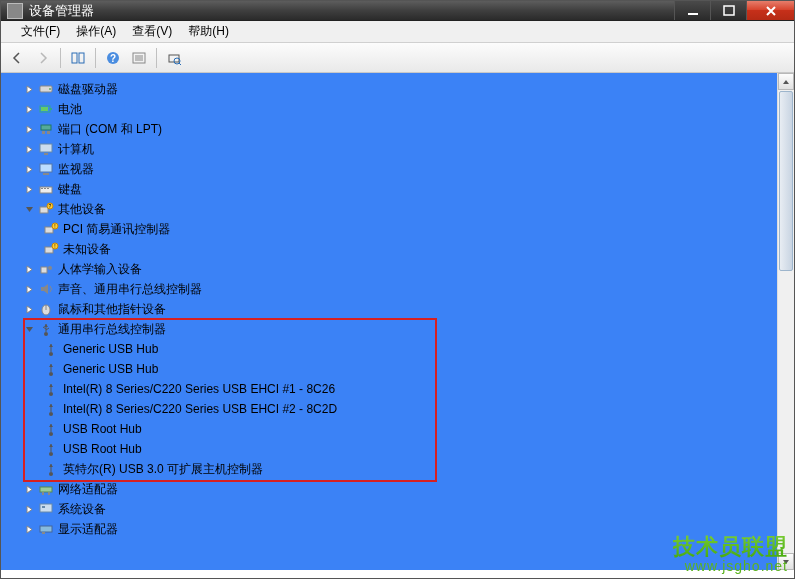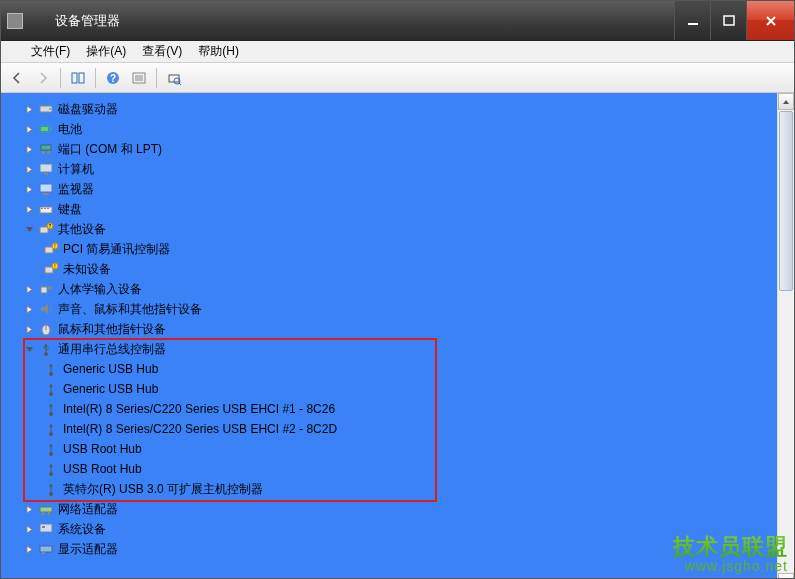--- a/index.html
+++ b/index.html
@@ -1,28 +1,28 @@
 <!DOCTYPE html>
 <html><head>
 <meta charset="utf-8">
 <style>
 * { box-sizing: border-box; margin: 0; padding: 0; }
 body { font-family: "Microsoft YaHei", "Segoe UI", Tahoma, sans-serif; font-size: 12px; background: #fff; width: 795px; height: 579px; border: 1px solid #555; overflow: hidden; position: relative; }
 
 
-.titlebar { height: 40px; background: linear-gradient(to bottom, #5d5d5d 0%, #3f3f3f 50%, #2a2a2a 100%); display: flex; align-items: center; color: #fff; border-bottom: 1px solid #222; gap: 26px; }
+.titlebar { height: 20px; background: linear-gradient(to bottom, #5d5d5d 0%, #3f3f3f 50%, #2a2a2a 100%); display: flex; align-items: center; color: #fff; border-bottom: 1px solid #222; }
 .titlebar .app-icon { width: 16px; height: 16px; margin: 0 6px; background: #888; border: 1px solid #bbb; }
 .titlebar .title { flex: 1; font-size: 13px; }
 .titlebar .win-btns { display: flex; height: 100%; }
 .titlebar .win-btn { width: 36px; display: flex; align-items: center; justify-content: center; border-left: 1px solid #555; background: linear-gradient(to bottom, #4a4a4a, #2a2a2a); }
 .titlebar .win-btn svg { width: 14px; height: 14px; }
 .titlebar .close { width: 48px; background: linear-gradient(to bottom, #e67d6b 0%, #d6412a 49%, #c6301a 50%, #b52a15 100%); }
 
 
-.menubar { height: 22px; background: #f0f0f0; border-bottom: 1px solid #d0d0d0; display: flex; align-items: flex-start; padding: 0 22px; }
+.menubar { height: 22px; background: #f0f0f0; border-bottom: 1px solid #d0d0d0; display: flex; align-items: flex-start; padding: 0 12px; }
 .menubar .menu-item { padding: 2px 8px; cursor: default; }
 
 
 .toolbar { height: 30px; background: linear-gradient(to bottom, #fcfcfc, #e9e9e9); border-bottom: 1px solid #c8c8c8; display: flex; align-items: center; padding: 0 4px; gap: 2px; }
 .toolbar .tb-btn { width: 24px; height: 24px; display: flex; align-items: center; justify-content: center; border: 1px solid transparent; }
 .toolbar .sep { width: 1px; height: 20px; background: #c0c0c0; margin: 0 3px; }
 
 
 .content { position: relative; height: calc(579px - 28px - 22px - 30px - 2px); overflow: hidden; background: #3b82f6; }
 .tree { padding: 6px 0 6px 6px; height: 100%; overflow-y: auto; }
@@ -274,21 +274,21 @@
           <svg viewBox="0 0 9 9">
             <path d="M2 1 L7 4.5 L2 8 Z" fill="#fff" stroke="#888"></path>
           </svg>
         </span>
       <span class="node-icon">
           <svg viewBox="0 0 16 16">
             <path d="M3 6 L6 6 L10 3 L10 13 L6 10 L3 10 Z" fill="#888"></path>
             <path d="M12 5 Q15 8 12 11" fill="none" stroke="#888"></path>
           </svg>
         </span>
-      <span class="node-label">声音、鼠标和其他指针设备</span>
+      <span class="node-label">声音、通用串行总线控制器</span>
     </div>
 
     <div class="tree-node lvl1">
       <span class="toggle">
           <svg viewBox="0 0 9 9">
             <path d="M2 1 L7 4.5 L2 8 Z" fill="#fff" stroke="#888"></path>
           </svg>
         </span>
       <span class="node-icon">
           <svg viewBox="0 0 16 16">

